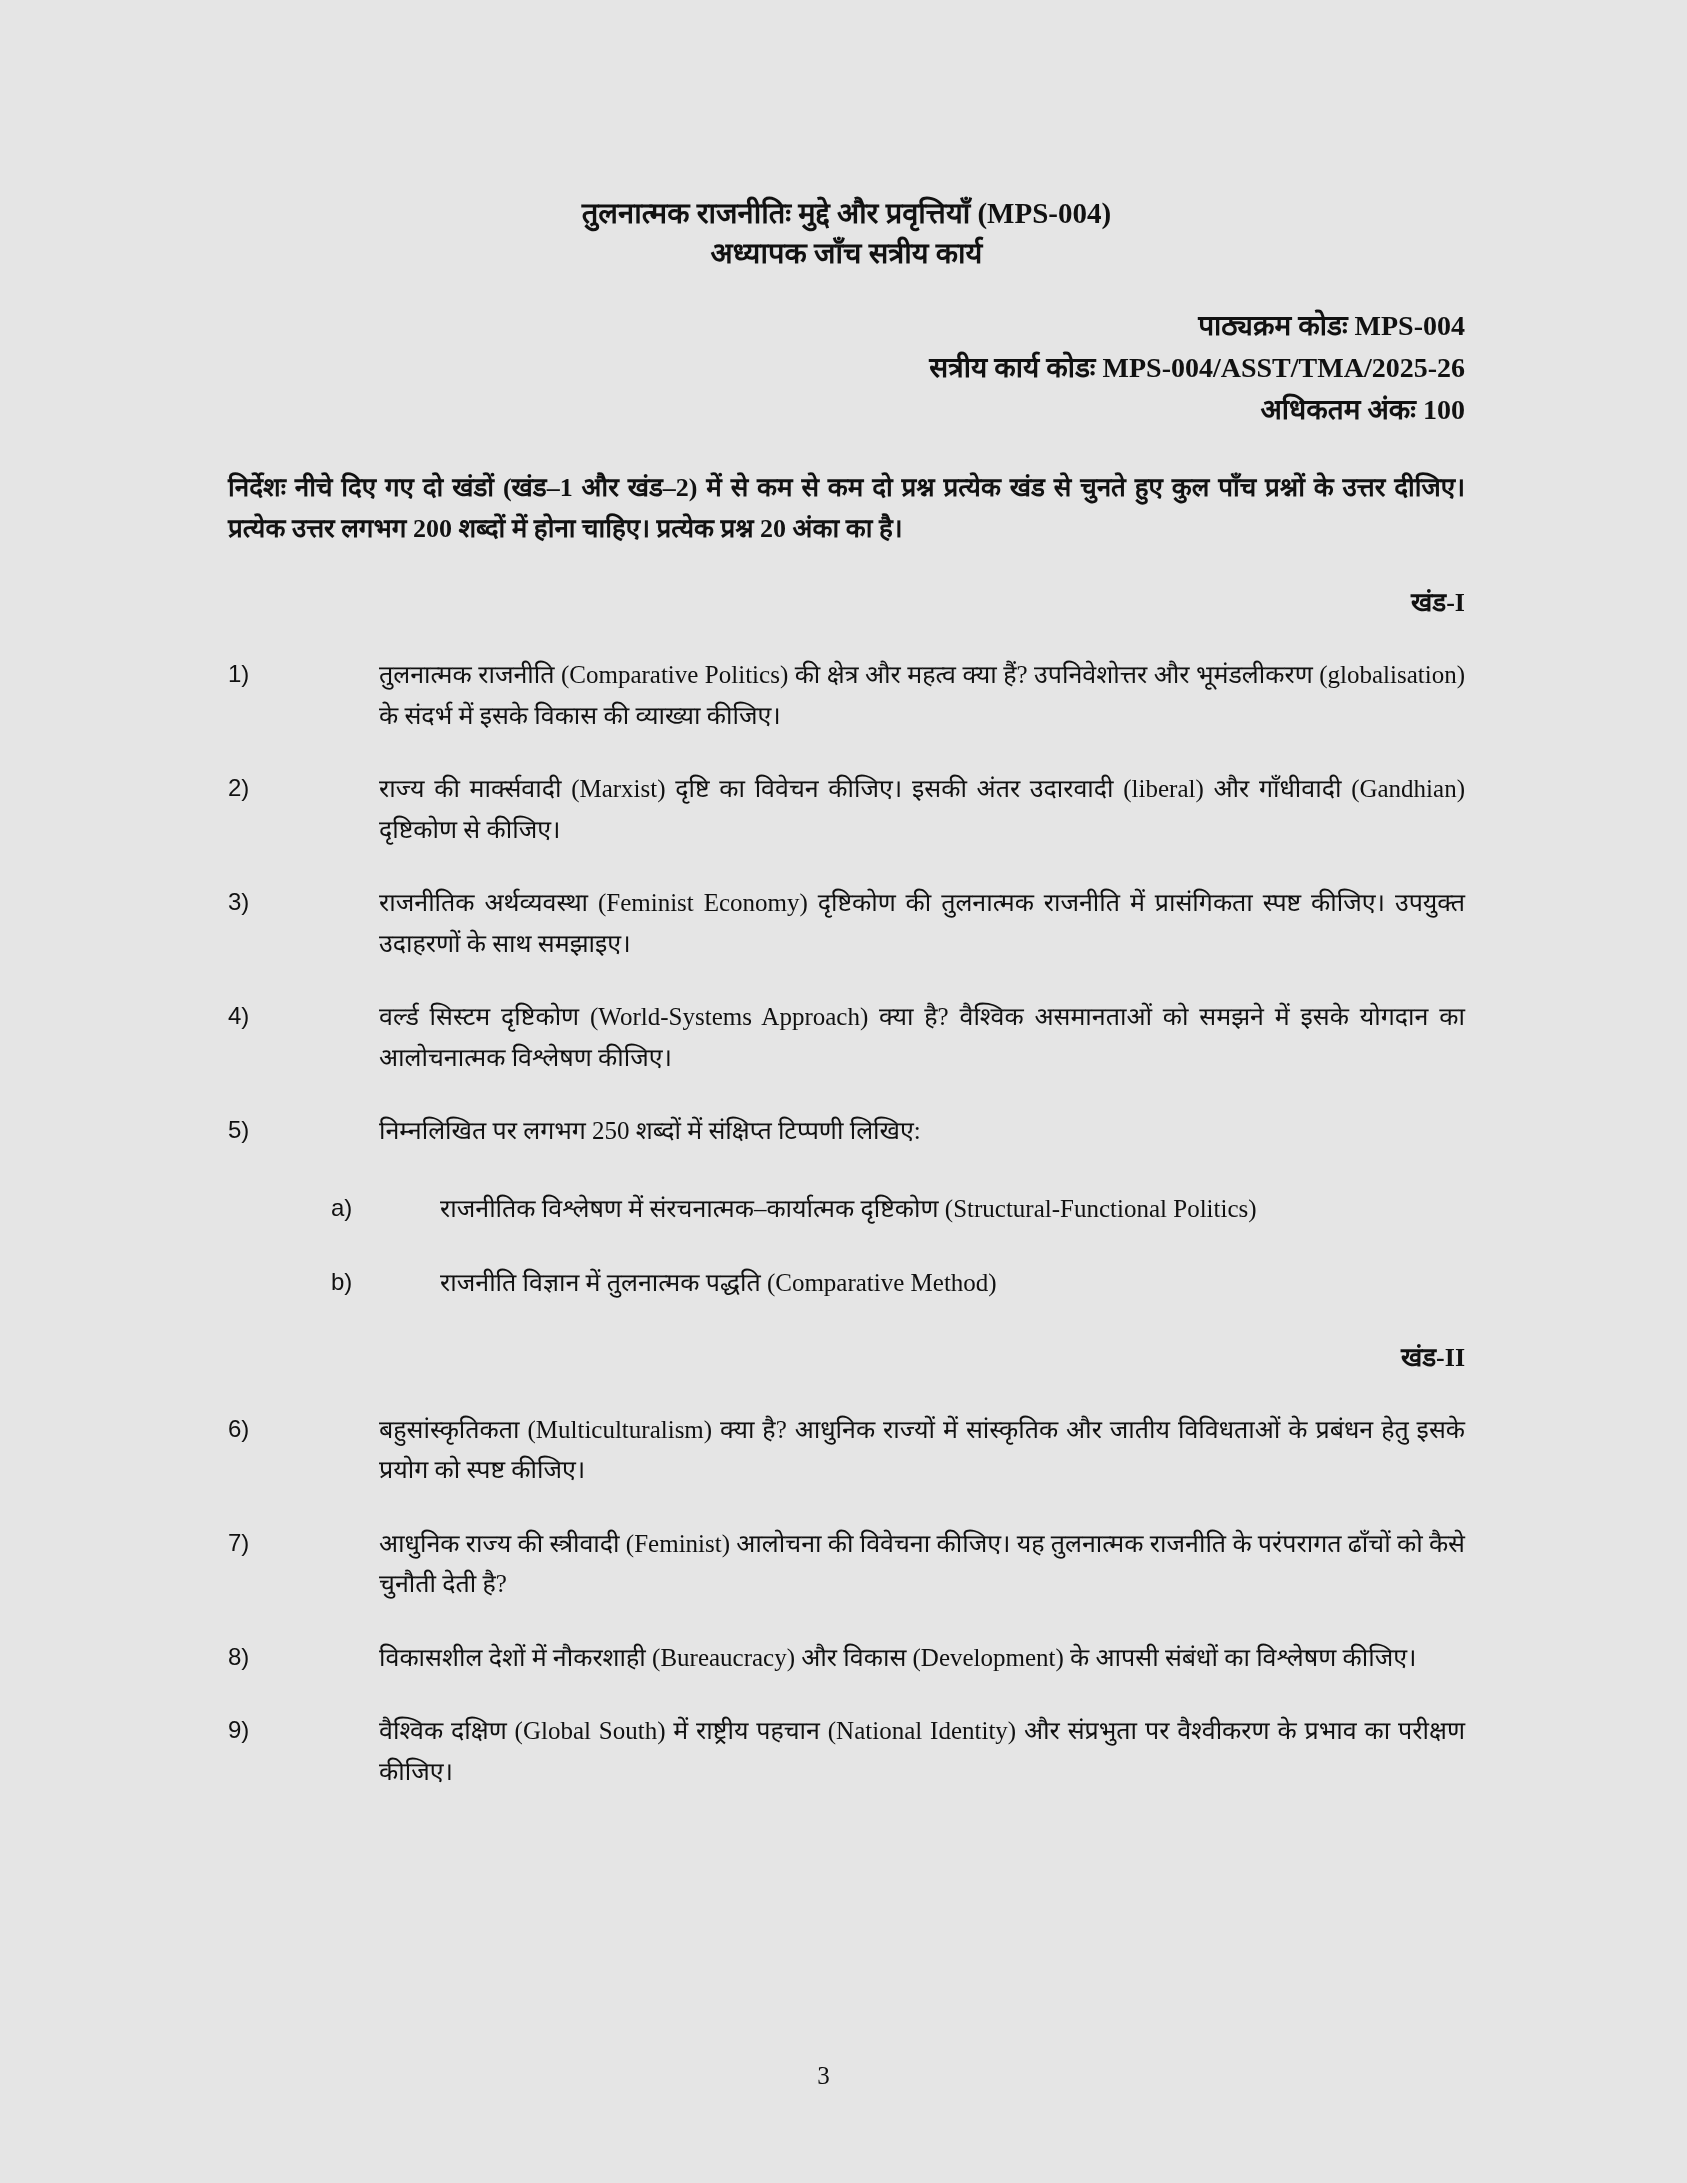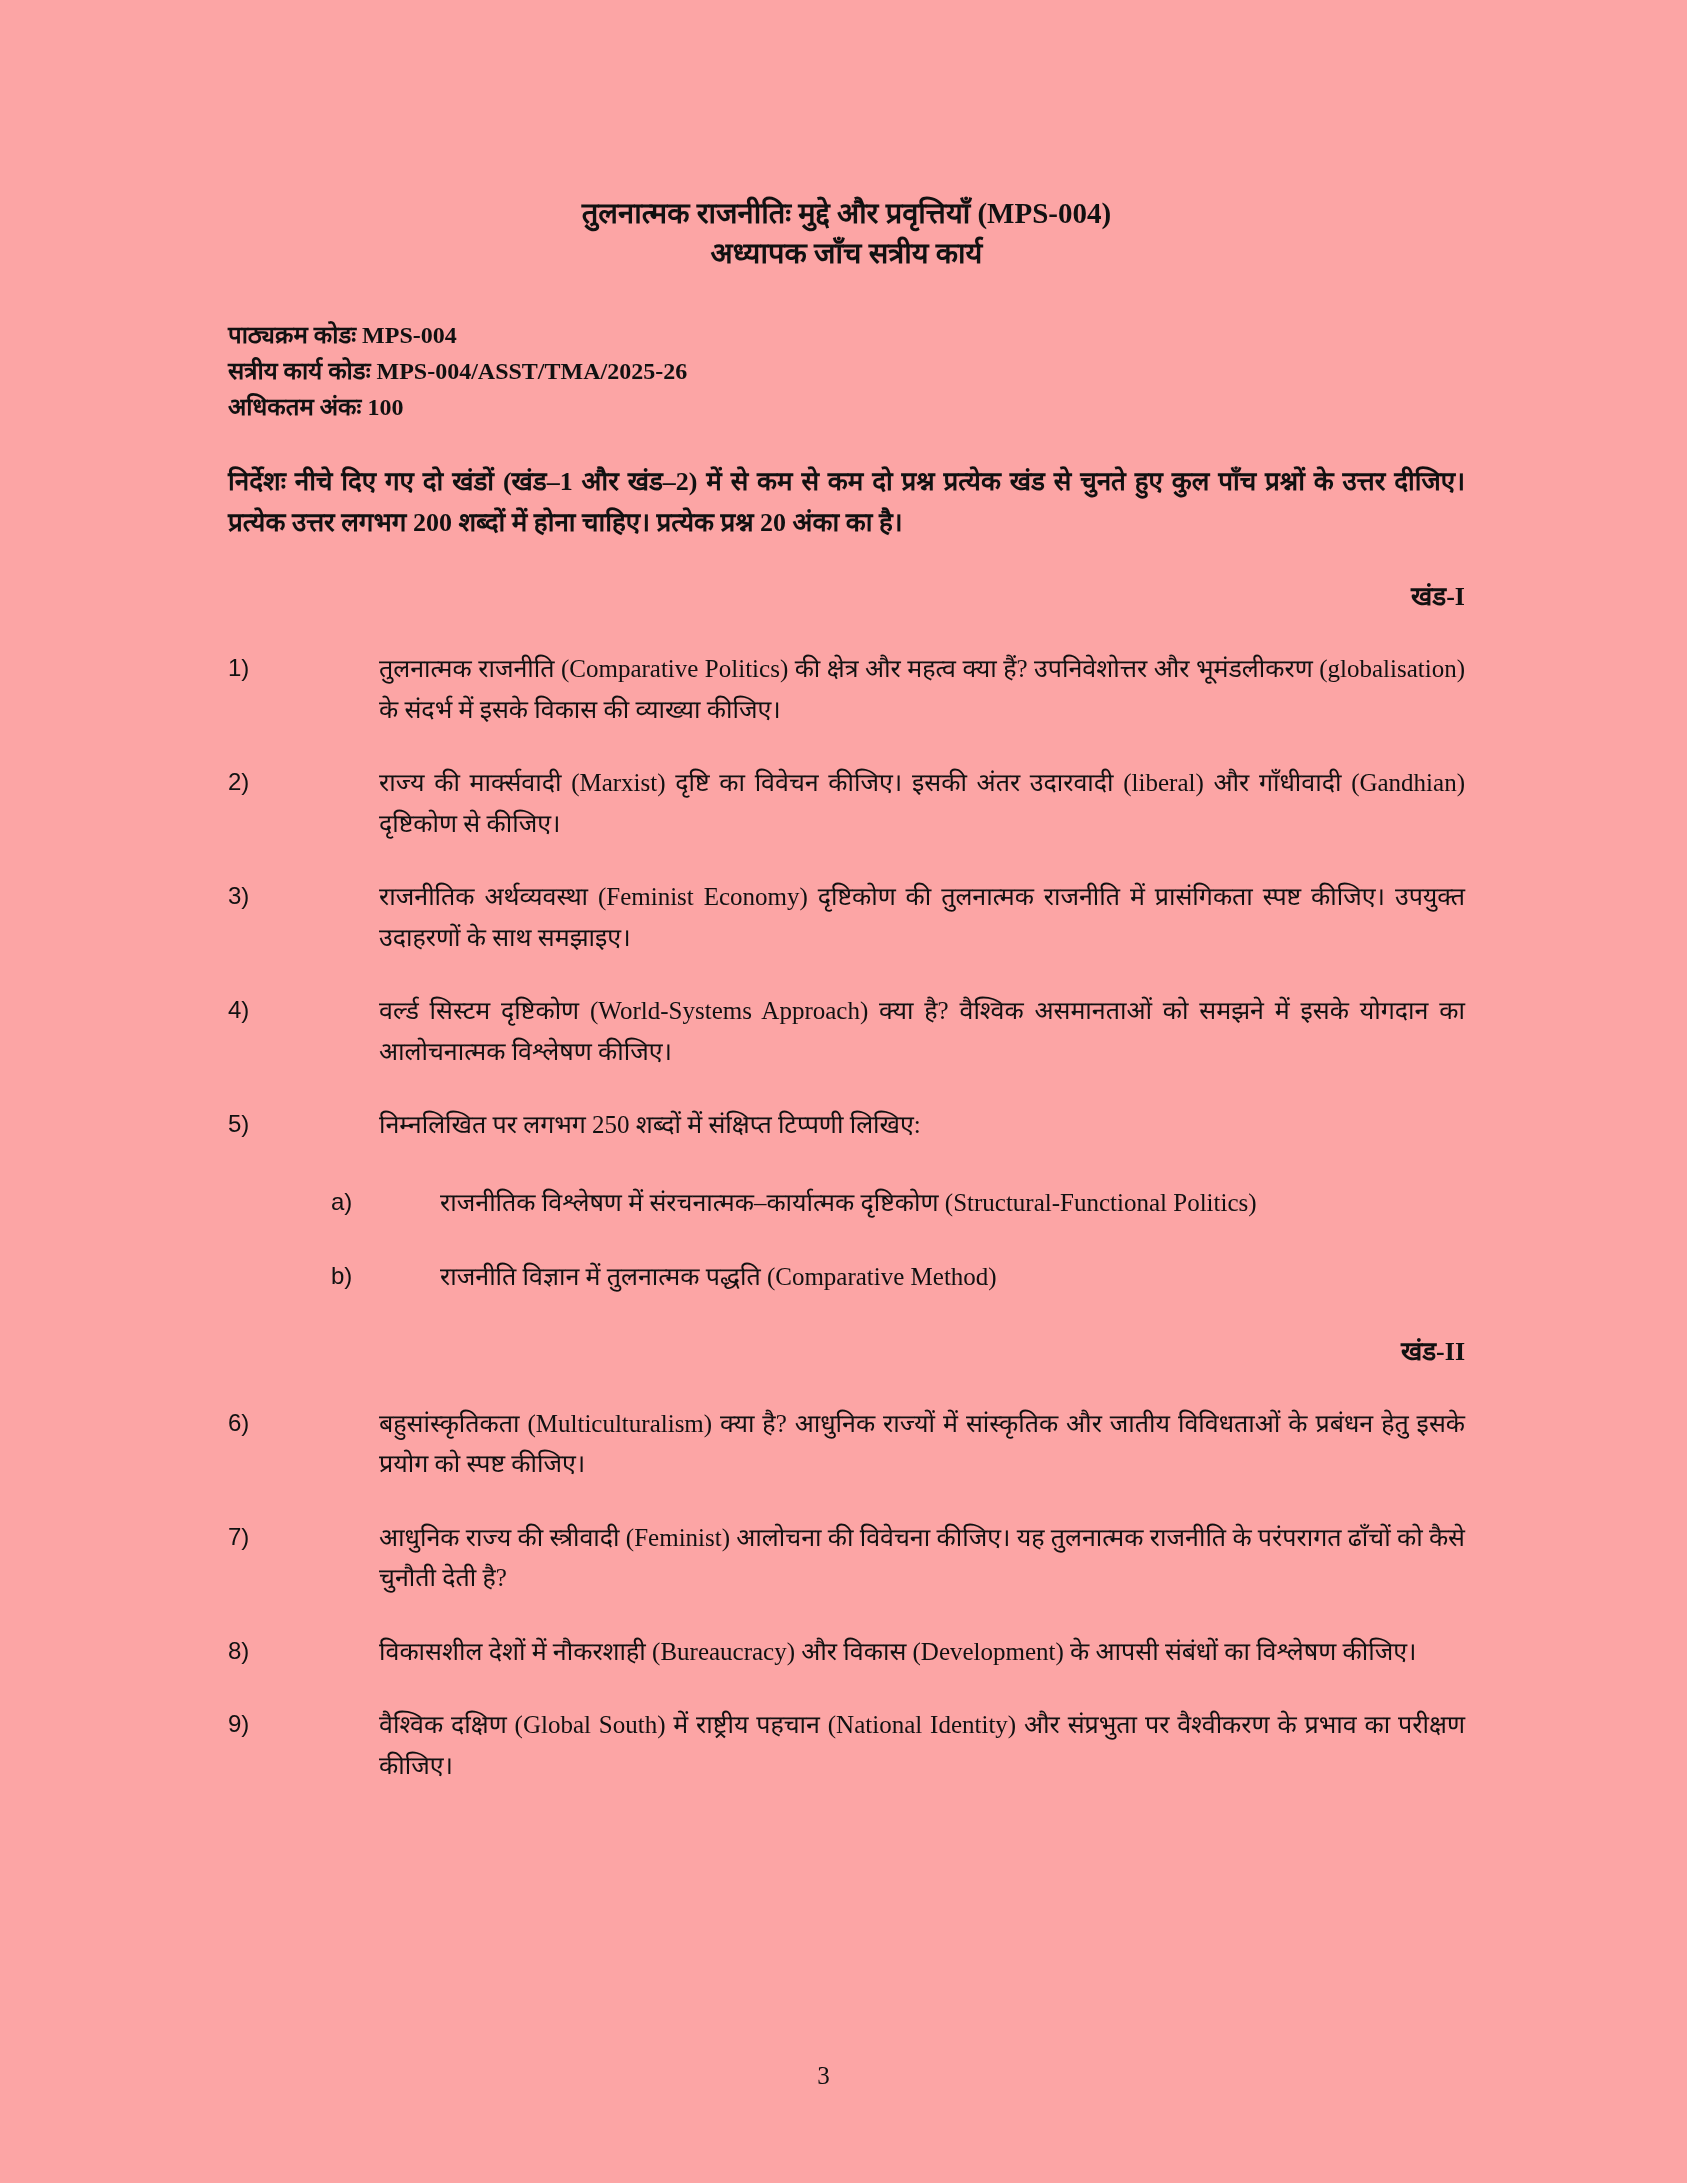--- a/index.html
+++ b/index.html
@@ -6,42 +6,42 @@
     --serif:"Liberation Serif","DejaVu Serif",serif;
     --sans:"Liberation Sans","DejaVu Sans",sans-serif;
     --ink:#111111;
   }
   *{box-sizing:border-box;}
   html,body{margin:0;padding:0;background:#ffffff;}
   .page{
     position:relative;
     width:1687px;
     height:2183px;
-    background:#fca5a5;
+    background:#e5e5e5;
     color:var(--ink);
     font-family:var(--serif);
     font-size:25px;
     overflow:hidden;
   }
   .content{
     padding:193px 222px 0 228px;
   }
   
   .title-block{
     text-align:center;
     font-weight:bold;
     font-size:29px;
     line-height:1.38;
   }
   
   .meta-block{
-    margin-top:44px;
-    text-align:left;
-    font-weight:bold;
-    font-size:24px;
+    margin-top:32px;
+    text-align:right;
+    font-weight:bold;
+    font-size:28px;
     line-height:1.5;
   }
   .meta-line{white-space:nowrap;}
   
   .instructions{
     margin-top:36px;
     font-weight:bold;
     font-size:26px;
     line-height:1.58;
     text-align:justify;

